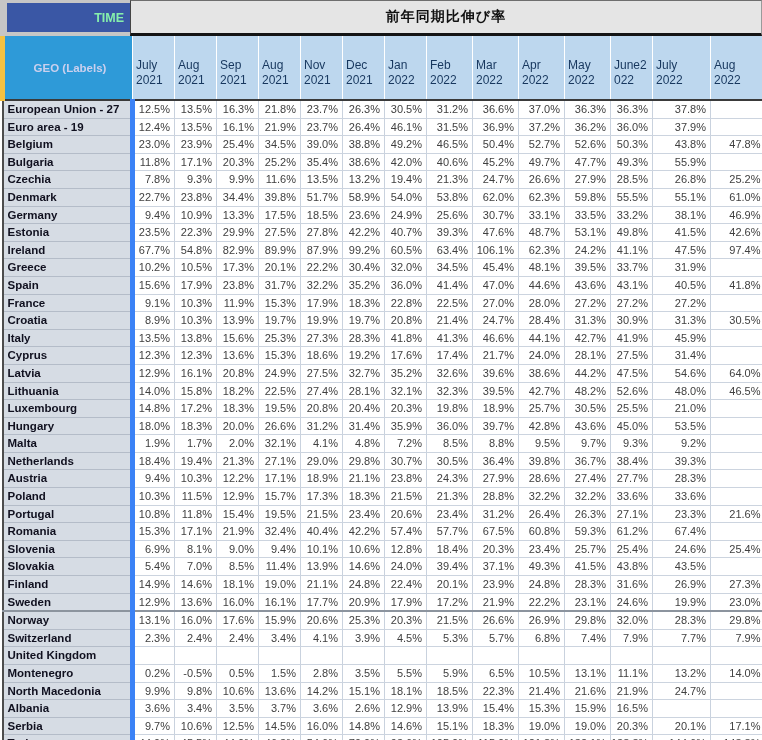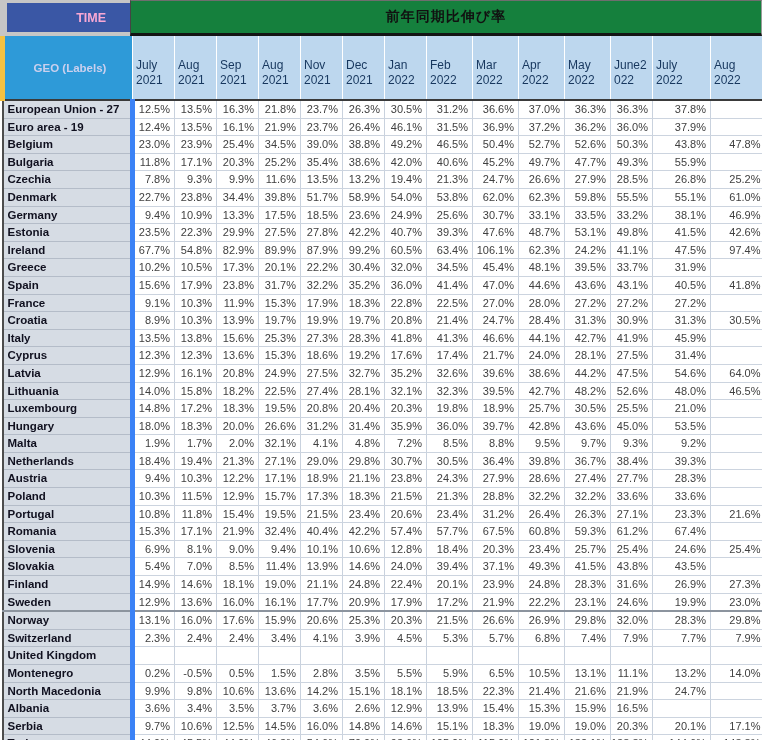--- a/index.html
+++ b/index.html
@@ -4,26 +4,26 @@
 <style>
   html,body { margin:0; padding:0; background:#fff; }
   .sheet {
     position:relative; width:762px; height:740px; background:#fff; overflow:hidden;
     font-family:"Liberation Sans","DejaVu Sans",sans-serif;
   }
   
   .corner-bg { position:absolute; left:0; top:0; width:130px; height:37px; background:#c6c6c6; }
   .time-cell {
     position:absolute; left:7px; top:3px; width:123px; height:29px; box-sizing:border-box;
-    background:#3a57a5; color:#f9a8d4; font-weight:bold; font-size:12.5px;
-    display:flex; align-items:center; justify-content:flex-end; padding-right:24px;
+    background:#3a57a5; color:#86efac; font-weight:bold; font-size:12.5px;
+    display:flex; align-items:center; justify-content:flex-end; padding-right:6px;
   }
   .title-cell {
     position:absolute; left:130px; top:0; width:632px; height:36px; box-sizing:border-box;
-    background:#15803d; border-top:1px solid #6e6e6e; border-right:1px solid #9a9a9a;
+    background:#e5e5e5; border-top:1px solid #6e6e6e; border-right:1px solid #9a9a9a;
     border-left:1px solid #444; border-bottom:3px solid #141414;
     display:flex; align-items:center; justify-content:center;
     font-size:14px; font-weight:bold; color:#111; letter-spacing:1px;
   }
   table.data-table {
     position:absolute; left:0; top:36px; width:762px;
     border-collapse:collapse; table-layout:fixed;
     border-left:2px solid #4d4d4d; border-bottom:2px solid #1f4e79;
   }
   thead th { height:50px; border-bottom:2px solid #3a3a3a; vertical-align:middle; }

